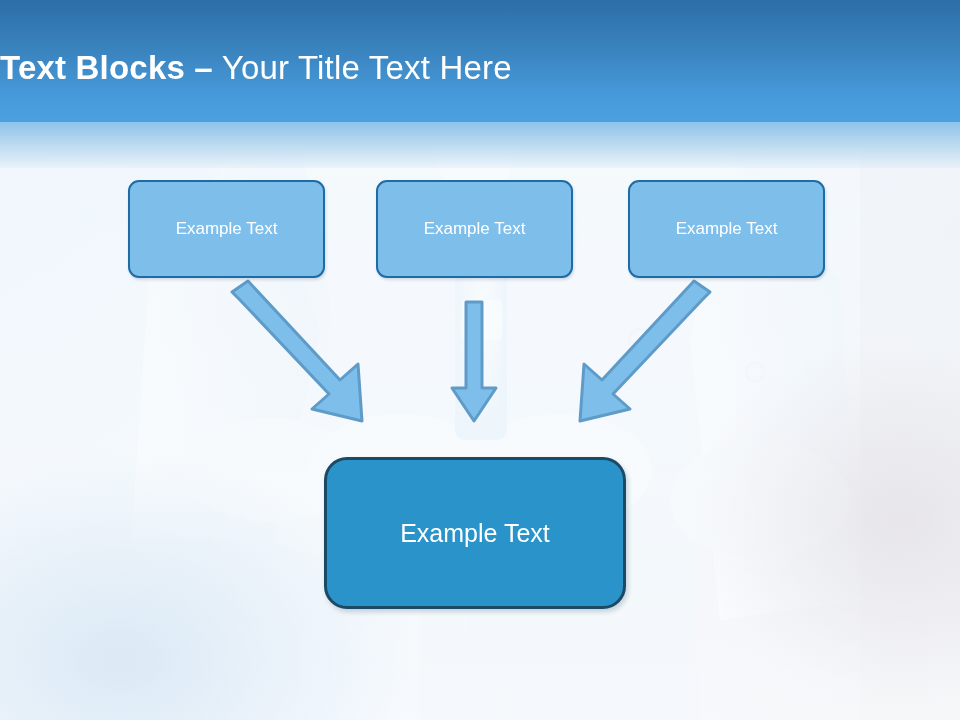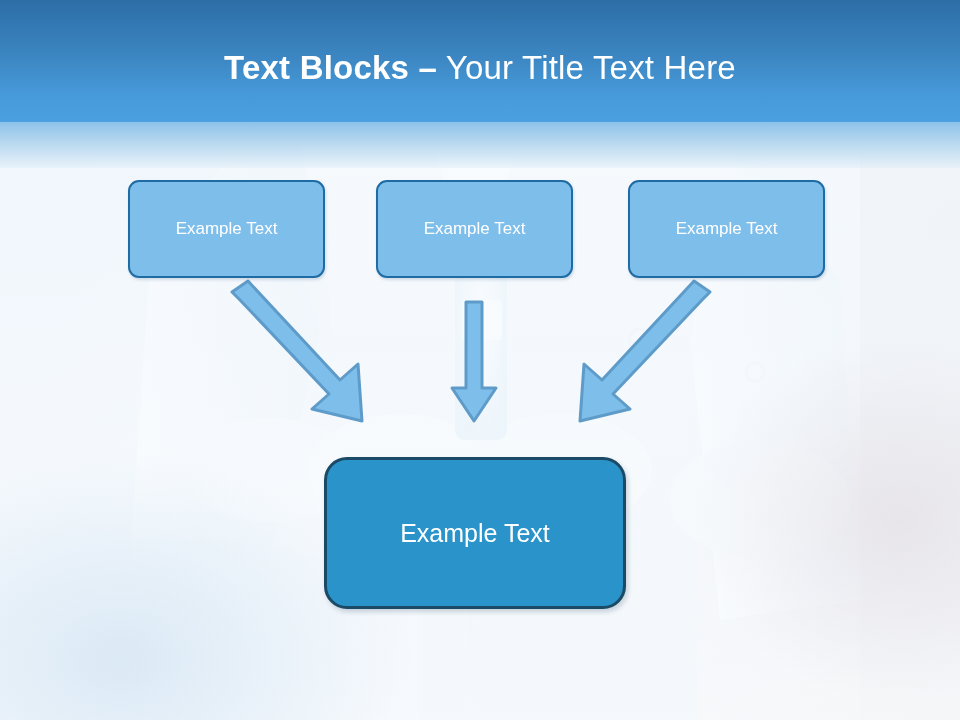--- a/index.html
+++ b/index.html
@@ -57,21 +57,21 @@
     position: absolute;
     left: 0; top: 122px;
     width: 960px;
     height: 46px;
     background: linear-gradient(180deg, #8dc3ea 0%, #b8d8ef 45%, rgba(216,233,246,0.35) 100%);
   }
   #slide-title {
     position: absolute;
     left: 0; top: 48px;
     width: 960px;
-    text-align: center;
+    text-align: left;
     color: #ffffff;
     font-size: 33px;
     line-height: 40px;
     letter-spacing: 0.2px;
     white-space: nowrap;
   }
   #slide-title .bold { font-weight: bold; }
   #slide-title .light { font-weight: normal; }
 
   

